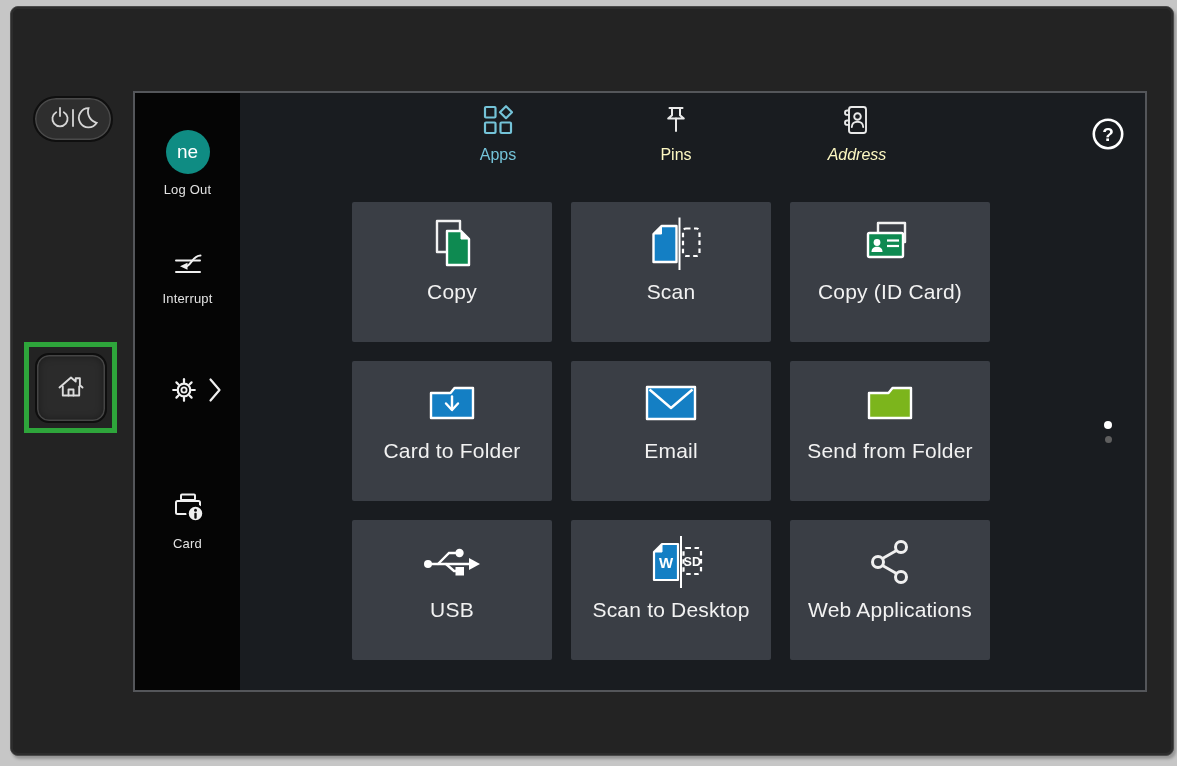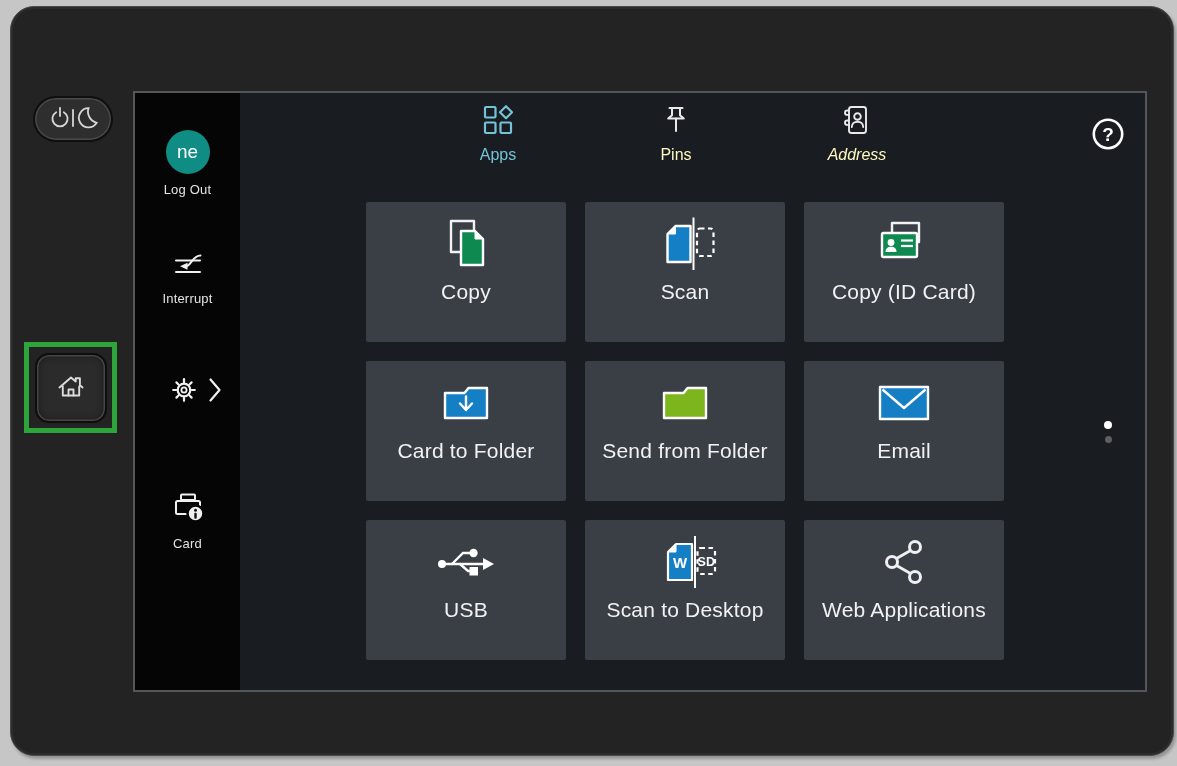--- a/index.html
+++ b/index.html
@@ -1,19 +1,19 @@
 <!DOCTYPE html>
 <html><head>
 <meta charset="utf-8">
 <style>
   html,body{margin:0;padding:0;}
   .stage{position:relative;width:1177px;height:766px;background:#c6c6c6;
          font-family:"Liberation Sans",sans-serif;overflow:hidden;}
   .bezel{position:absolute;left:10px;top:6px;width:1164px;height:750px;background:#232323;
-         border-radius:24px;border:1px solid #4a4a4a;box-sizing:border-box;
+         border-radius:8px;border:1px solid #4a4a4a;box-sizing:border-box;
          box-shadow:inset 0 0 0 2px #2c2c2c, 2px 3px 3px rgba(0,0,0,.25);}
   
   .power-btn{position:absolute;left:22px;top:89px;width:80px;height:46px;border-radius:23px;
          background:#2e2e2e;border:2px solid #0f0f0f;box-shadow:inset 0 0 0 1.5px #4a4a4a;
          display:flex;align-items:center;justify-content:center;padding:0;cursor:pointer;}
   .home-frame{position:absolute;left:13px;top:335px;width:93px;height:91px;border:5px solid #2ea53b;
          box-sizing:border-box;display:flex;align-items:center;justify-content:center;}
   .home-btn{width:72px;height:70px;border-radius:14px;background:#2b2b2b;border:2px solid #0e0e0e;
          box-shadow:inset 0 0 0 1.5px #454545, inset 0 0 8px rgba(0,0,0,.5);
          display:flex;align-items:center;justify-content:center;padding:0;cursor:pointer;}
@@ -30,21 +30,21 @@
          align-items:center;justify-content:center;gap:5px;}
   .pause-sq div{width:5px;height:16px;background:#fff;}
   
   .tab{position:absolute;top:12px;width:140px;display:flex;flex-direction:column;align-items:center;
          gap:7px;cursor:pointer;}
   .tab-label{font-size:16px;color:#fef9c3;}
   .tab.active .tab-label{color:#74c3d8;}
   .help-btn{position:absolute;left:955px;top:23px;width:36px;height:36px;background:none;border:none;
          padding:0;cursor:pointer;}
   
-  .grid{position:absolute;left:231px;top:109px;display:grid;
+  .grid{position:absolute;left:217px;top:109px;display:grid;
          grid-template-columns:repeat(3,200px);grid-auto-rows:140px;gap:19px;}
   .tile{background:#3a3e45;border-radius:2px;display:flex;flex-direction:column;align-items:center;
          padding-top:10px;box-sizing:border-box;cursor:pointer;}
   .tile-icon{height:64px;display:flex;align-items:center;justify-content:center;}
   .tile-label{font-size:21px;color:#f2f2f2;margin-top:4px;white-space:nowrap;letter-spacing:.2px;}
   .dots{position:absolute;left:969px;top:328px;display:flex;flex-direction:column;align-items:center;gap:7px;}
   .dot-a{width:8px;height:8px;border-radius:50%;background:#fff;}
   .dot-i{width:7px;height:7px;border-radius:50%;background:#5f5f5f;}
 </style>
 </head>
@@ -228,35 +228,35 @@
               <path d="M5 11h19.5l4-5H47v30H5z" fill="#147fc4" stroke="#fff" stroke-width="2.4"></path>
               <line x1="26" y1="14.5" x2="26" y2="27" stroke="#fff" stroke-width="2.4"></line>
               <path d="M20 21.5L26 28l6-6.5" stroke="#fff" stroke-width="2.4"></path>
             </svg>
           </div>
           <div class="tile-label">Card to Folder</div>
         </div>
 
         <div class="tile">
           <div class="tile-icon">
-            <svg width="52" height="42" viewBox="0 0 52 42" fill="none" stroke-linejoin="round">
-              <path d="M5 11h19.5l4-5H47v30H5z" fill="#7cb51c" stroke="#fff" stroke-width="2.4"></path>
-            </svg>
-          </div>
-          <div class="tile-label">Send from Folder</div>
-        </div>
-
-        <div class="tile">
-          <div class="tile-icon">
             <svg width="56" height="44" viewBox="0 0 56 44" fill="none" stroke-linejoin="round">
               <rect x="4" y="6" width="48" height="32" fill="#147fc4" stroke="#fff" stroke-width="2.4"></rect>
               <path d="M6.5 8.5L28 27L49.5 8.5" stroke="#fff" stroke-width="2.4"></path>
             </svg>
           </div>
           <div class="tile-label">Email</div>
+        </div>
+
+        <div class="tile">
+          <div class="tile-icon">
+            <svg width="52" height="42" viewBox="0 0 52 42" fill="none" stroke-linejoin="round">
+              <path d="M5 11h19.5l4-5H47v30H5z" fill="#7cb51c" stroke="#fff" stroke-width="2.4"></path>
+            </svg>
+          </div>
+          <div class="tile-label">Send from Folder</div>
         </div>
 
         <div class="tile">
           <div class="tile-icon">
             <svg width="60" height="46" viewBox="0 0 60 46" fill="none" stroke-linecap="round">
               <circle cx="6" cy="25" r="4" fill="#fff"></circle>
               <line x1="9" y1="25" x2="49" y2="25" stroke="#fff" stroke-width="2.4"></line>
               <path d="M47 19L58 25L47 31z" fill="#fff"></path>
               <path d="M16 25L27 14h6" stroke="#fff" stroke-width="2.4"></path>
               <circle cx="37.5" cy="14" r="4.2" fill="#fff"></circle>

